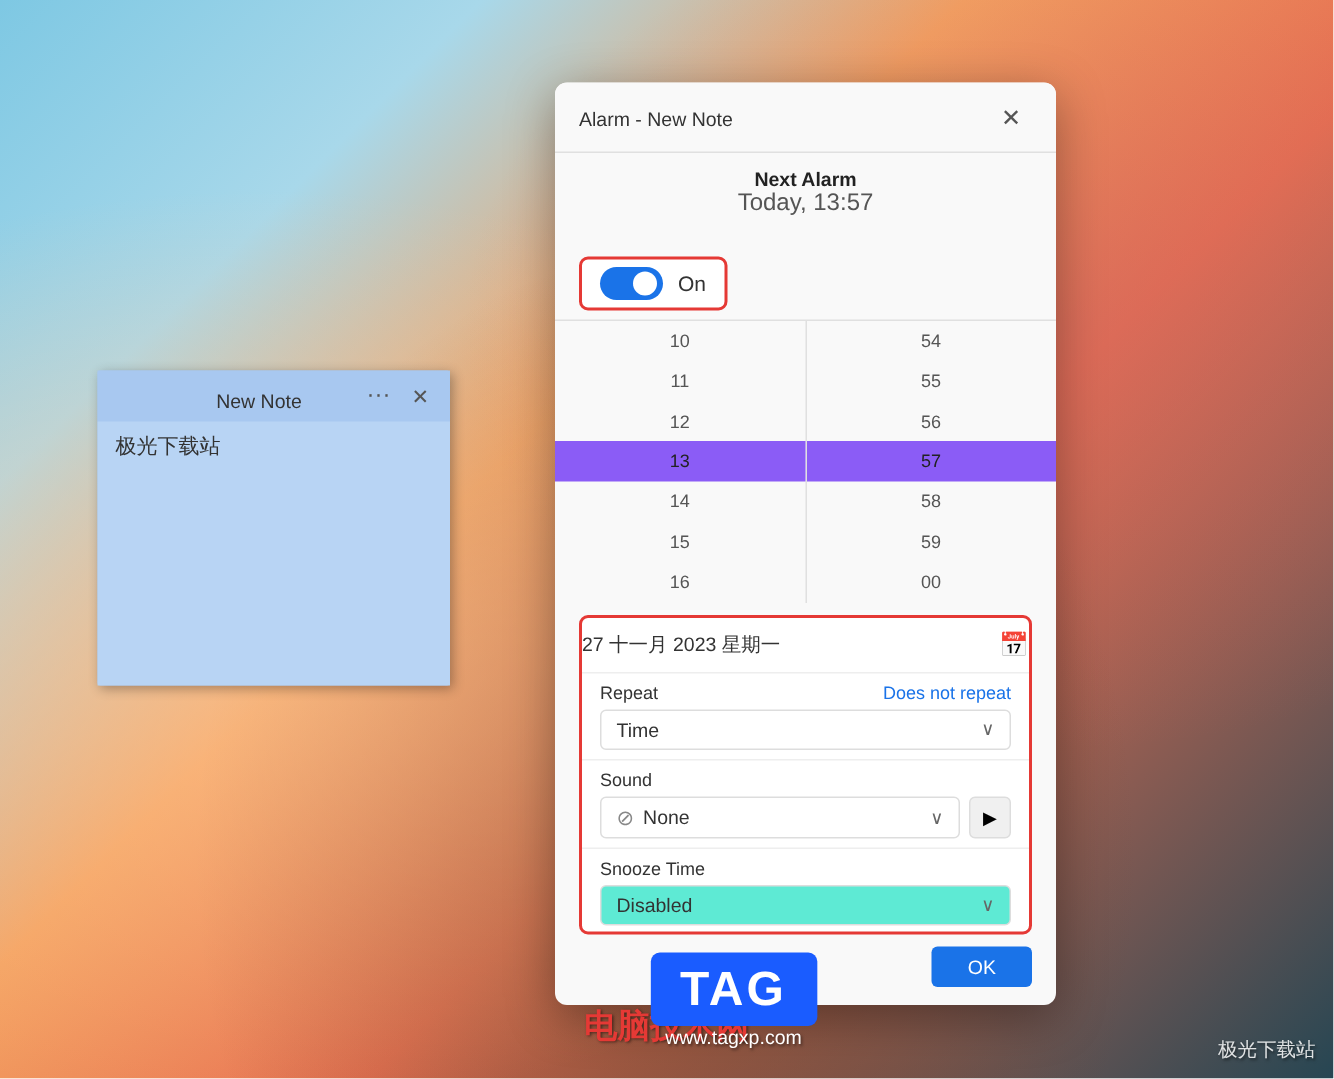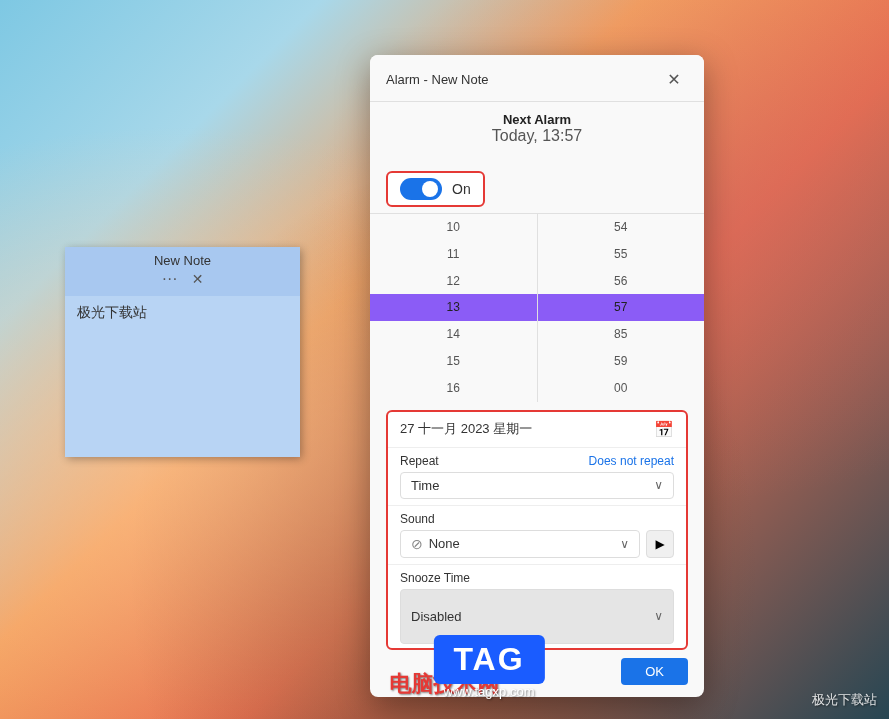--- a/index.html
+++ b/index.html
@@ -37,25 +37,24 @@
       height: 210px;
       background: #a8c8f0;
       border-radius: 2px;
       z-index: 10;
       box-shadow: 2px 2px 8px rgba(0,0,0,0.3);
       display: flex;
       flex-direction: column;
     }
     .sticky-note-header {
       display: flex;
-      align-items: center;
-      justify-content: space-between;
-      padding: 6px 20px;
+      align-items: flex-end;
+      justify-content: space-between;
+      padding: 6px 10px;
       background: #a8c8f0;
-      flex-direction: column;
     }
     .sticky-note-title {
       font-size: 13px;
       color: #333;
       flex: 1;
       text-align: center;
     }
     .sticky-note-actions {
       display: flex;
       gap: 6px;
@@ -192,21 +191,21 @@
     .date-section {
       margin: 8px 16px 0;
       border: 2px solid #e53935;
       border-radius: 6px;
       background: #fff;
       padding: 0;
     }
     .date-row {
       display: flex;
       align-items: center;
-      padding: 8px 12px;
+      padding: 8px 0;
       border-bottom: 1px solid #eee;
     }
     .date-input {
       flex: 1;
       font-size: 13px;
       color: #333;
       border: none;
       outline: none;
       background: transparent;
     }
@@ -302,22 +301,22 @@
     
     .snooze-row {
       padding: 6px 12px 4px;
     }
     .snooze-select-row {
       display: flex;
       align-items: center;
       justify-content: space-between;
       border: 1px solid #ddd;
       border-radius: 4px;
-      padding: 19px 10px;
-      background: #e5e5e5;
+      padding: 5px 10px;
+      background: #5eead4;
       cursor: pointer;
     }
 
     
     .dialog-footer {
       display: flex;
       justify-content: flex-end;
       padding: 8px 16px 12px;
     }
     .ok-btn {
@@ -383,21 +382,21 @@
       <div class="time-row selected">13</div>
       <div class="time-row">14</div>
       <div class="time-row">15</div>
       <div class="time-row">16</div>
     </div>
     <div class="time-col">
       <div class="time-row">54</div>
       <div class="time-row">55</div>
       <div class="time-row">56</div>
       <div class="time-row selected">57</div>
-      <div class="time-row">85</div>
+      <div class="time-row">58</div>
       <div class="time-row">59</div>
       <div class="time-row">00</div>
     </div>
   </div>
 
   
   <div class="date-section">
 
     <div class="date-row">
       <input class="date-input" type="text" readonly="" value="27 十一月 2023 星期一" style="">

